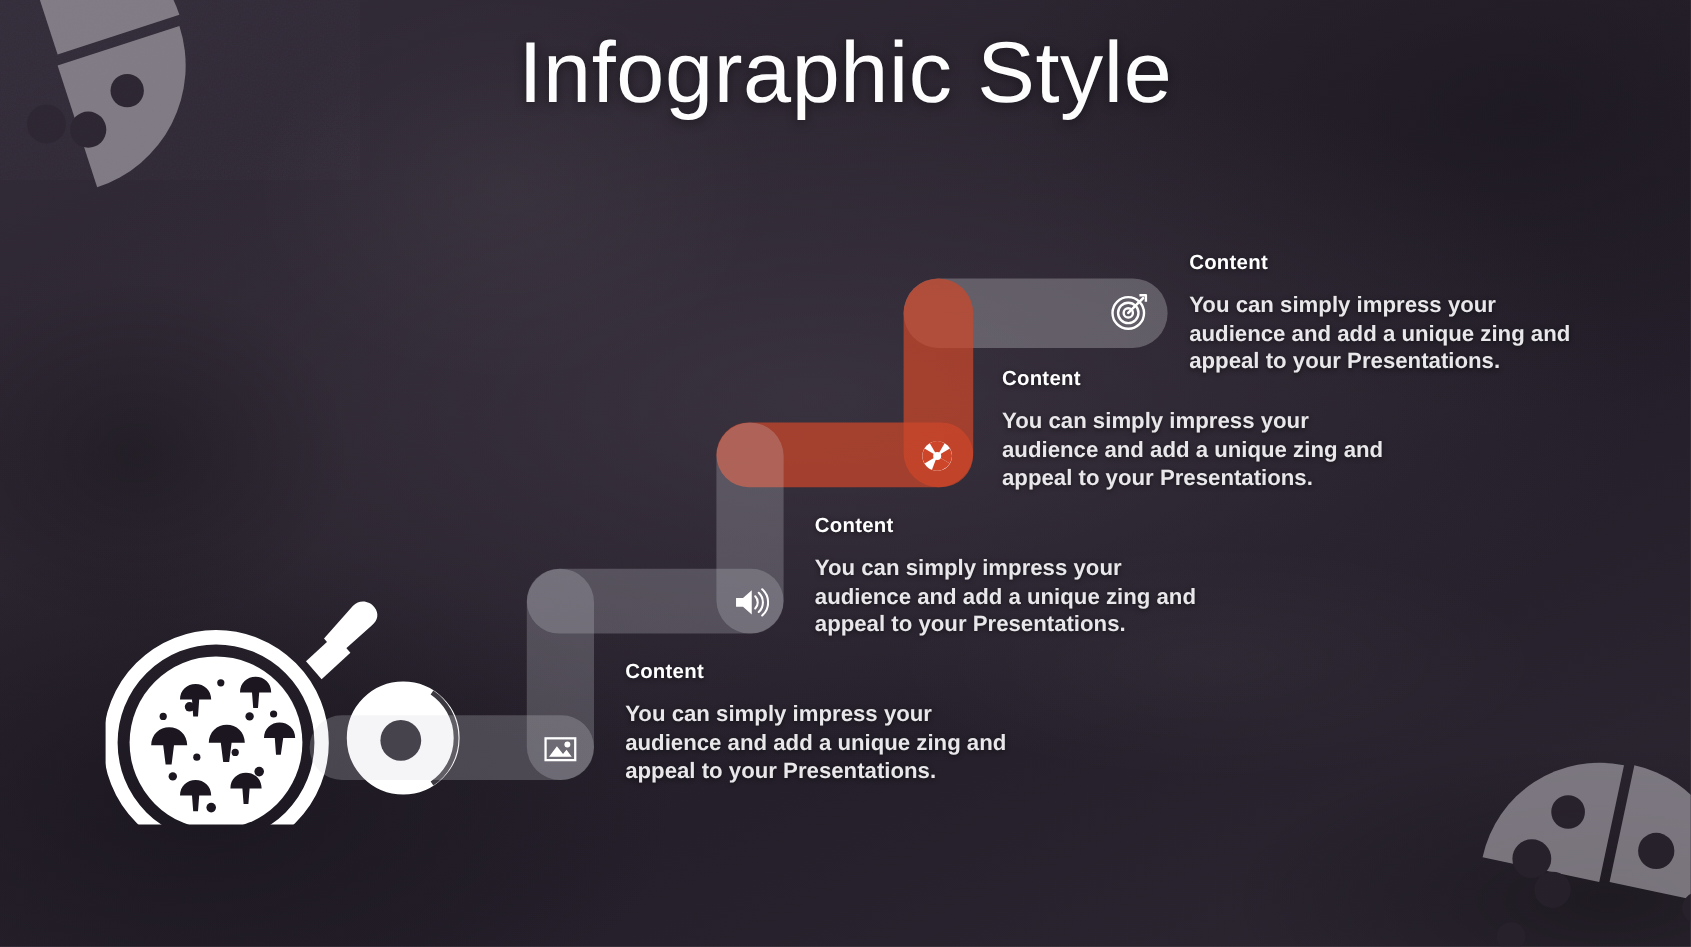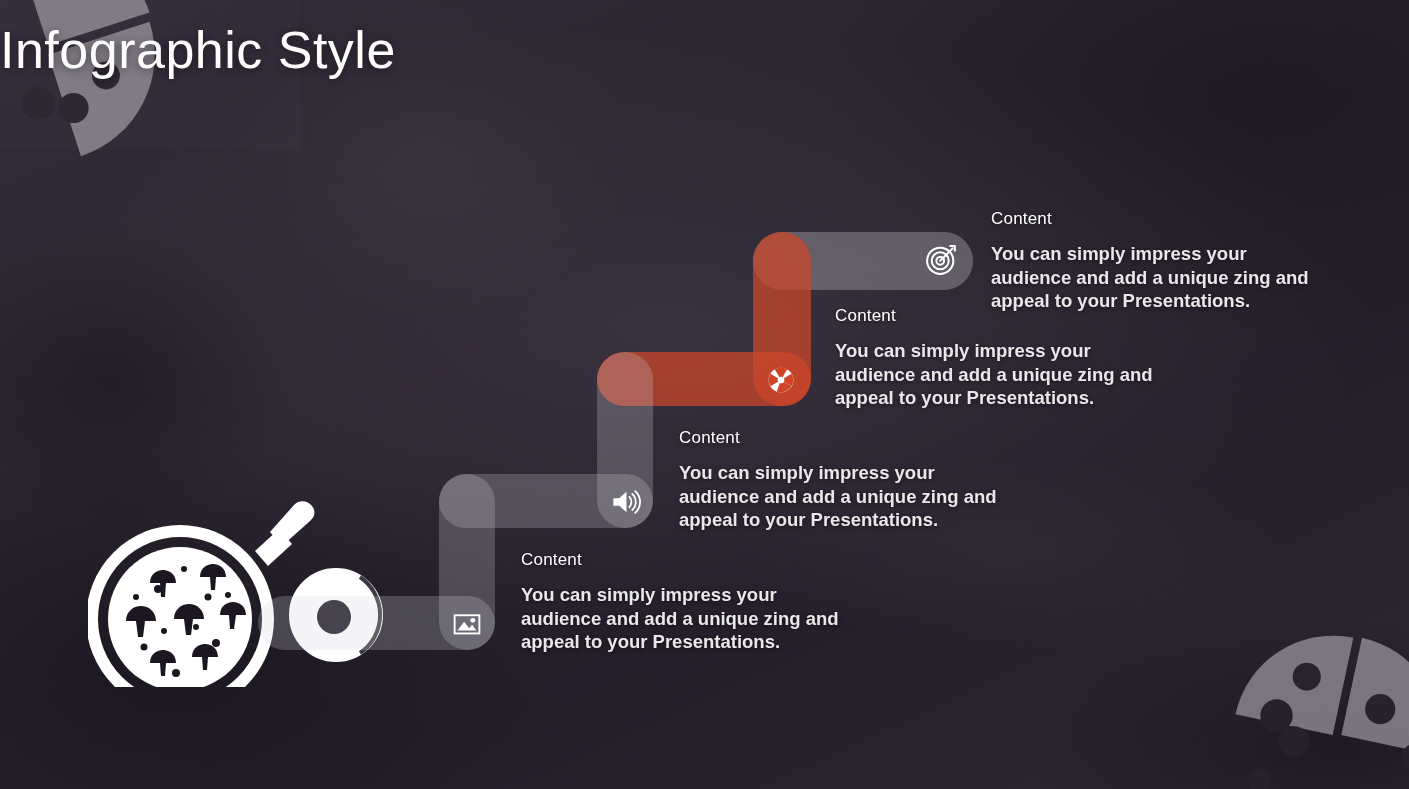--- a/index.html
+++ b/index.html
@@ -33,23 +33,23 @@
       radial-gradient(ellipse 22% 30% at 30% 20%, rgba(255,255,255,.035), rgba(0,0,0,0) 70%),
       radial-gradient(ellipse 28% 18% at 72% 70%, rgba(255,255,255,.03), rgba(0,0,0,0) 70%),
       radial-gradient(ellipse 18% 26% at 8% 48%, rgba(0,0,0,.25), rgba(0,0,0,0) 72%),
       radial-gradient(ellipse 30% 22% at 95% 95%, rgba(0,0,0,.3), rgba(0,0,0,0) 75%);
   }
 
   
   #title{
     position:absolute;
     left:0; right:0; top:22px;
-    text-align:left;
+    text-align:center;
     color:#fdfdfd;
-    font-size:52px;
+    font-size:72px;
     font-weight:300;
     letter-spacing:.5px;
     line-height:1.1;
     text-shadow:0 2px 10px rgba(0,0,0,.45);
   }
 
   
   .deco{ position:absolute; pointer-events:none; }
   #deco-tl{ left:-68px; top:-66px; width:232px; height:232px; opacity:.62; }
   #deco-br{ right:-36px; bottom:-54px; width:216px; height:216px; opacity:.62; }
@@ -73,21 +73,21 @@
     display:flex; align-items:center; justify-content:center;
     color:#ffffff;
   }
   .icon-disc svg{ display:block; }
 
   
   .tblock{ position:absolute; width:330px; }
   .tblock .head{
     color:#ffffff;
     font-size:17px;
-    font-weight:normal;
+    font-weight:bold;
     letter-spacing:.2px;
     margin-bottom:13px;
     text-shadow:0 1px 4px rgba(0,0,0,.5);
   }
   .tblock .body{
     color:#e9e7ea;
     font-size:18.5px;
     font-weight:700;
     line-height:1.28;
     text-shadow:0 1px 4px rgba(0,0,0,.5);

